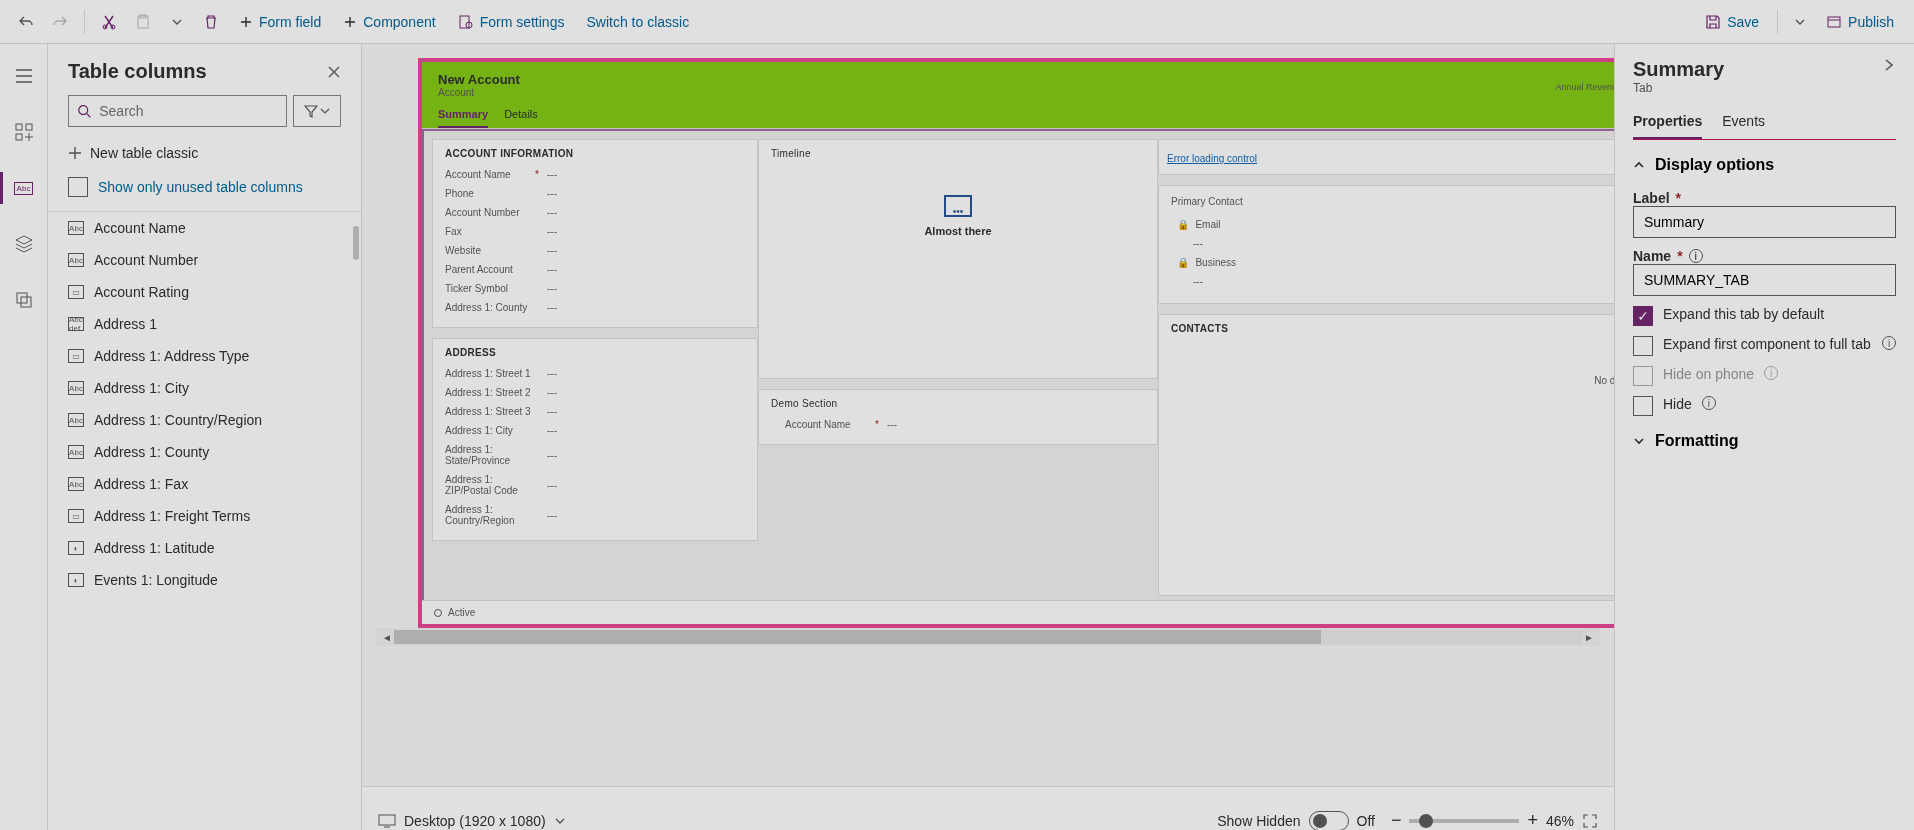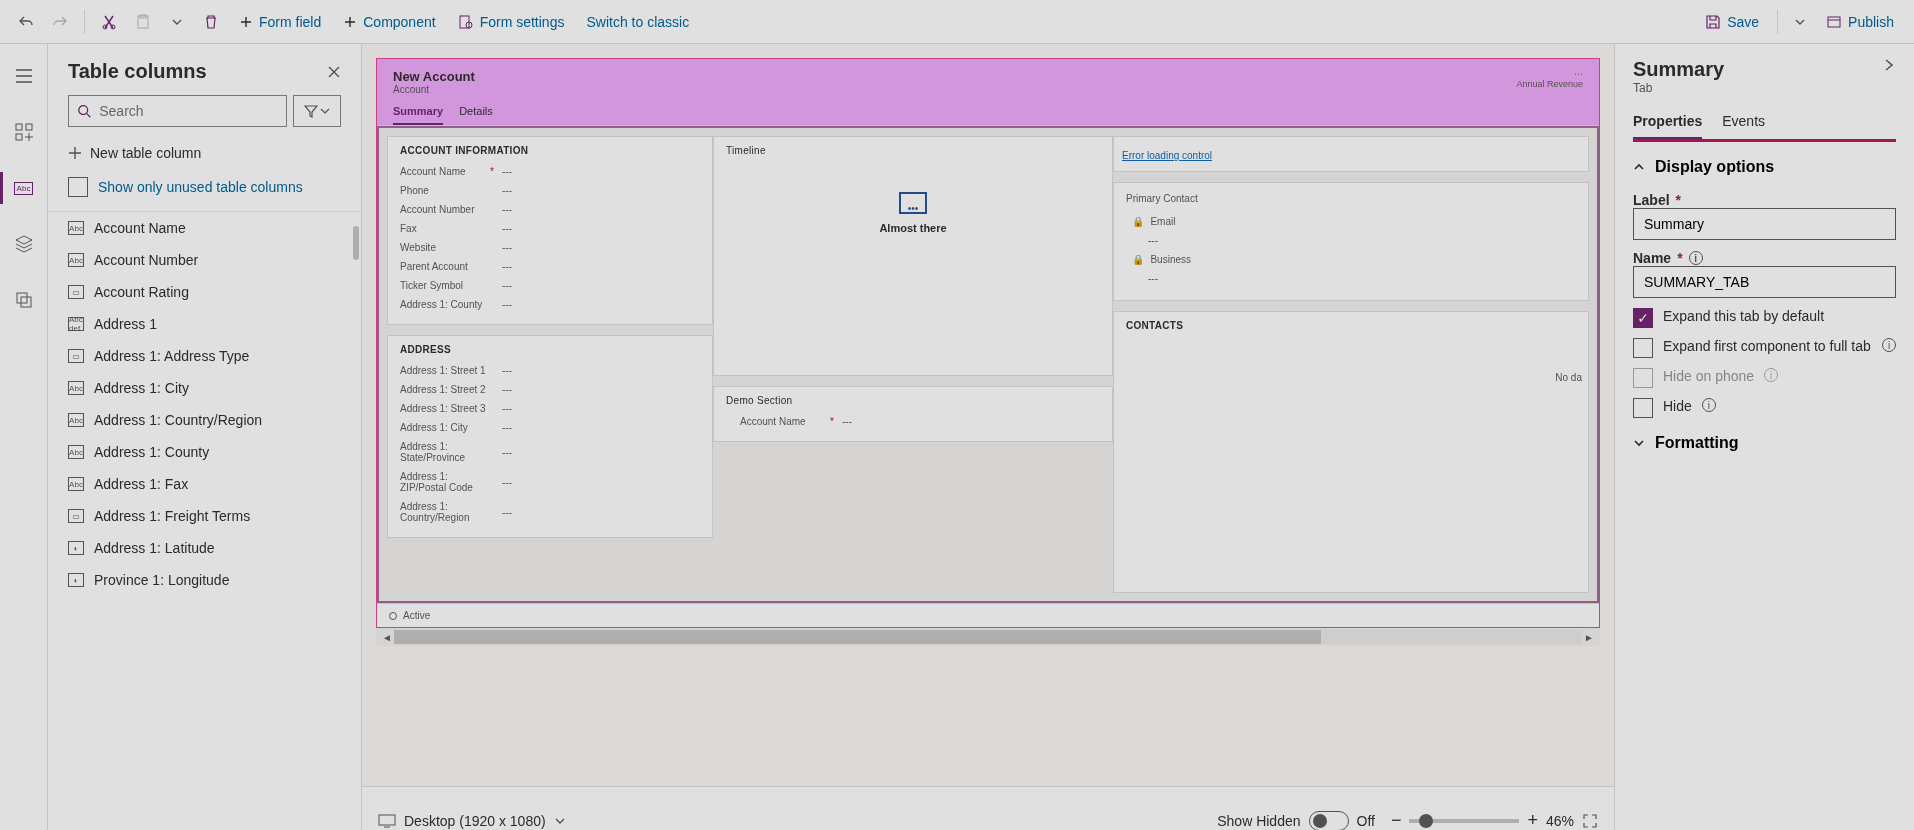--- a/index.html
+++ b/index.html
@@ -35,21 +35,21 @@
 .lp-checkrow { display:flex; align-items:center; gap:10px; padding:8px 20px 14px 20px; font-size:14px; color:#0369a1; }
 .lp-checkrow .chk { width:20px; height:20px; border:1px solid #605e5c; background:#fff; }
 .lp-list { flex:1; overflow-y:auto; border-top:1px solid #edebe9; position: relative; }
 .lp-item { display:flex; align-items:center; gap:10px; padding:8px 20px; font-size:14px; color:#323130; cursor:pointer; }
 .lp-item .col-icon { width:16px; height:14px; border:1px solid #605e5c; font-size:8px; display:flex; align-items:center; justify-content:center; color:#605e5c; }
 .lp-scrollnub { position:absolute; right:2px; top:14px; width:6px; height:34px; background:#c8c6c4; border-radius:3px; }
 
 
 .canvas-wrap { flex:1; display:flex; flex-direction:column; background:#faf9f8; }
 .canvas-scroll { flex:1; overflow:auto; padding: 14px 14px 0 14px; }
-.form-card { background:#f0abfc; width: 100%; min-height: 570px; border:1px solid #ec4899; position: relative; }
+.form-card { background:#84cc16; width: 100%; min-height: 570px; border:4px solid #ec4899; position: relative; margin-left: 42px; }
 .form-header { padding:10px 16px 4px 16px; display:flex; justify-content:space-between; align-items:flex-start; }
 .form-header .fh-title { font-size:13px; font-weight:600; color:#323130; }
 .form-header .fh-sub { font-size:10px; color:#605e5c; }
 .form-header .fh-right { text-align:right; font-size:9px; color:#605e5c; }
 .form-tabs { display:flex; gap:16px; padding:0 16px; border-bottom:1px solid #e1dfdd; }
 .form-tab { font-size:11px; padding:6px 0 6px 0; color:#323130; cursor:pointer; }
 .form-tab.active { border-bottom:2px solid #742774; color:#742774; font-weight:600; }
 .tab-body { padding: 10px 0 10px 0; display:flex; background: #f3f2f1; }
 .tab-selected-outline { outline: 2px solid #a06fa0; outline-offset: -2px; }
 .col { display:flex; flex-direction:column; gap:10px; }
@@ -77,21 +77,21 @@
 .toggle { width:40px; height:20px; border-radius:10px; border:1px solid #605e5c; position:relative; background:#fff; }
 .toggle .knob { width:14px;height:14px;border-radius:50%;background:#605e5c;position:absolute;top:2px;left:3px; }
 .zoom-slider { width:110px; height:4px; background:#c8c6c4; position:relative; }
 .zoom-slider .zknob { width:14px;height:14px;border-radius:50%;background:#605e5c;position:absolute;top:-5px;left:10px; }
 
 
 .right-panel { width: 300px; background:#fff; border-left:1px solid #e1dfdd; display:flex; flex-direction:column; padding: 14px 18px; gap:10px; }
 .rp-headrow { display:flex; justify-content:space-between; align-items:flex-start; }
 .rp-head h3 { font-size:20px; font-weight:600; color:#323130; }
 .rp-head .sub { font-size:12px; color:#605e5c; }
-.rp-tabs { display:flex; gap:20px; border-bottom:3px solid #be185d; }
+.rp-tabs { display:flex; gap:20px; border-bottom:1px solid #be185d; }
 .rp-tab { font-size:14px; padding:8px 0; cursor:pointer; color:#323130; }
 .rp-tab.active { border-bottom:2px solid #742774; font-weight:600; }
 .rp-section-header { display:flex; align-items:center; gap:10px; font-size:16px; font-weight:600; padding:6px 0; cursor:pointer; }
 .rp-field-label { font-size:14px; font-weight:600; color:#323130; display:flex; align-items:center; gap:6px; }
 .req-star { color:#a4262c; }
 .rp-input { width:100%; height:32px; border:1px solid #605e5c; padding:0 10px; font-size:14px; background:#fff; }
 .rp-check { display:flex; align-items:flex-start; gap:10px; font-size:14px; color:#323130; }
 .rp-check .chk { width:20px;height:20px; border:1px solid #605e5c; display:flex; align-items:center; justify-content:center; flex-shrink:0; }
 .rp-check .chk.checked { background:#742774; border-color:#742774; color:#fff; }
 .info-icon { width:14px;height:14px;border:1px solid #605e5c;border-radius:50%;display:inline-flex;align-items:center;justify-content:center;font-size:10px;color:#605e5c; }
@@ -252,21 +252,21 @@
           </svg>
         <svg width="10" height="10" viewBox="0 0 10 10">
             <path d="M1 3l4 4 4-4" fill="none" stroke="#605e5c" stroke-width="1.2"></path>
           </svg>
       </div>
     </div>
     <div class="lp-newcol">
       <svg width="14" height="14" viewBox="0 0 14 14">
           <path d="M7 1v12M1 7h12" stroke="#605e5c" stroke-width="1.4"></path>
         </svg>
-      <span>New table column</span>
+      <span>New table classic</span>
     </div>
     <div class="lp-checkrow">
       <div class="chk"></div>
       <span>Show only unused table columns</span>
     </div>
     <div class="lp-list" id="col-list">
       <div class="lp-scrollnub"></div>
     <div class="lp-item">
           <div class="col-icon">Abc</div>
           <span>Account Name</span>
@@ -306,21 +306,21 @@
         <div class="lp-item">
           <div class="col-icon">▭</div>
           <span>Address 1: Freight Terms</span>
         </div>
         <div class="lp-item">
           <div class="col-icon">◐</div>
           <span>Address 1: Latitude</span>
         </div>
         <div class="lp-item">
           <div class="col-icon">◐</div>
-          <span>Province 1: Longitude</span>
+          <span>Events 1: Longitude</span>
         </div>
       </div>
   </div>
 
   <div class="canvas-wrap">
     <div class="canvas-scroll">
       <div class="form-card">
         <div class="form-header">
           <div>
             <div class="fh-title">New Account</div>

